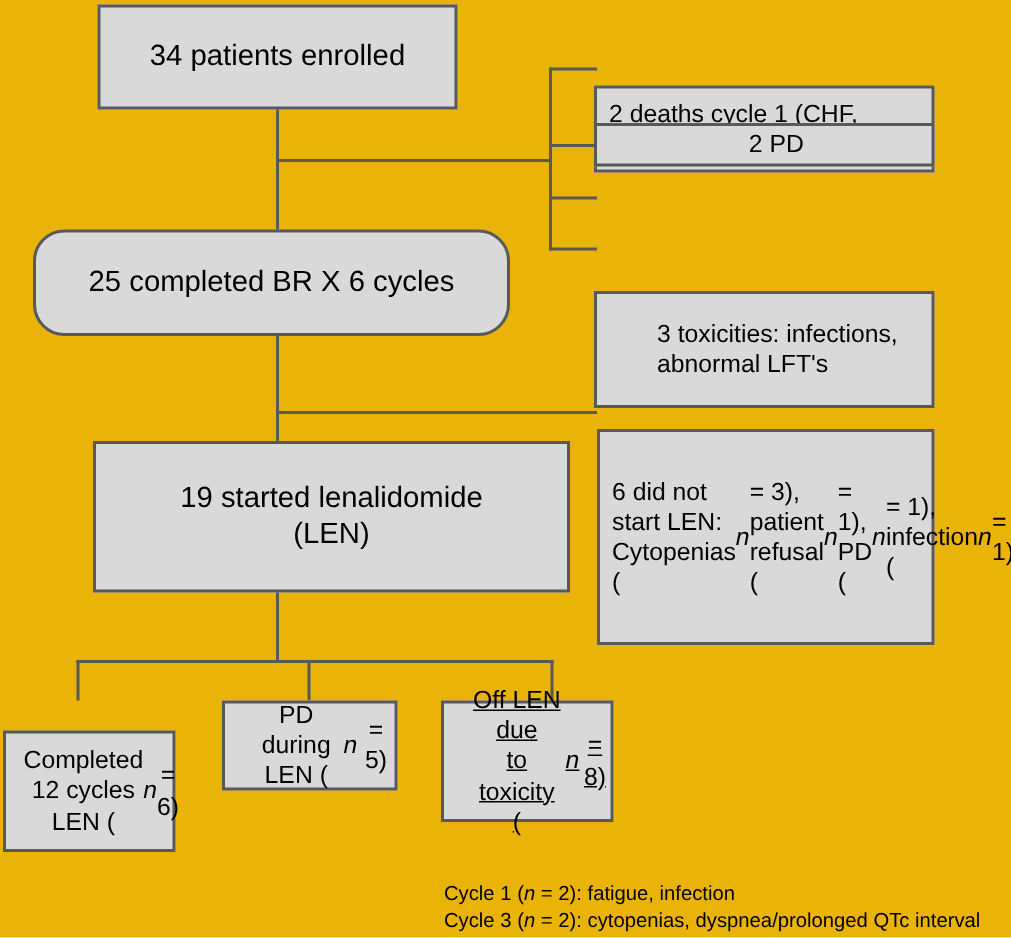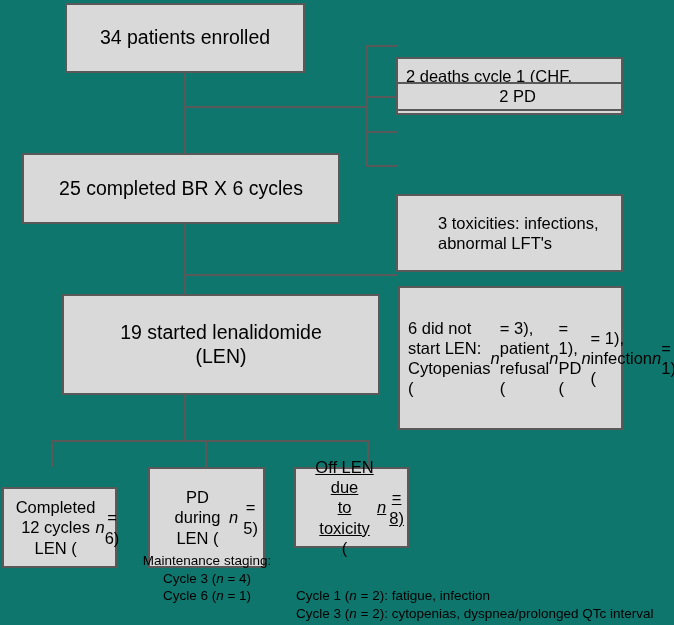--- a/index.html
+++ b/index.html
@@ -8,21 +8,21 @@
     background: #ffffff;
   }
   body {
     font-family: "Liberation Sans", sans-serif;
     color: #000000;
   }
   #canvas {
     position: relative;
     width: 674px;
     height: 625px;
-    background: #0f766e;
+    background: #eab308;
     overflow: hidden;
   }
   .box {
     position: absolute;
     box-sizing: border-box;
     background: #d9d9d9;
     border: 2px solid #595959;
     display: flex;
     align-items: center;
     justify-content: center;
@@ -78,21 +78,21 @@
 
   <div class="box left-align fs17" style="left:396px; top:16px; width:227px; height:58px;">2 deaths cycle 1 (CHF,
 pneumonia)</div>
 
   <div class="box fs17" style="left:396px; top:82px; width:227px; height:29px;">2 PD</div>
 
 
   <div class="box left-align fs17" style="left:396px; top:153px; width:227px; height:78px;padding-left:40px;">3 toxicities: infections,
 abnormal LFT's</div>
 
-  <div class="box fs20" style="left:22px; top:153px; width:318px; height:71px;">25 completed BR X 6 cycles</div>
+  <div class="box fs20" style="left:22px; top:153px; width:318px; height:71px;border-radius:21px;">25 completed BR X 6 cycles</div>
 
   <div class="line vline" style="left:184px; top:224px; width:2px; height:70px;"></div>
 
   <div class="line hline" style="left:184px; top:274px; width:214px; height:2px;"></div>
 
   <div class="box left-align fs17" style="left:398px; top:245px; width:225px; height:144px;">6 did not start LEN:
 Cytopenias (<i>n</i> = 3), patient
 refusal (<i>n</i> = 1), PD (<i>n</i> = 1),
 infection (<i>n</i> = 1)</div>
 
@@ -104,29 +104,26 @@
   <div class="line hline" style="left:51px; top:440px; width:318px; height:2px;"></div>
 
   <div class="line vline" style="left:51px; top:440px; width:2px; height:27px;"></div>
   <div class="line vline" style="left:205px; top:440px; width:2px; height:27px;"></div>
   <div class="line vline" style="left:367px; top:440px; width:2px; height:27px;"></div>
 
   <div class="box fs17" style="left:2px; top:487px; width:115px; height:81px;">Completed
 12 cycles
 LEN (<i>n</i> = 6)</div>
 
-  <div class="box fs17" style="left:148px; top:467px; width:117px; height:101px;">PD during
+  <div class="box fs17" style="left:148px; top:467px; width:117px; height:60px;">PD during
 LEN (<i>n</i> = 5)</div>
 
   <div class="box fs17" style="left:294px; top:467px; width:115px; height:81px;text-decoration:underline;">Off LEN due
 to toxicity
 (<i>n</i> = 8)</div>
 
-  <div class="note centered fs14" style="left:137px; top:552px; width:140px;">Maintenance staging:
-Cycle 3 (<i>n</i> = 4)
-Cycle 6 (<i>n</i> = 1)</div>
 
   <div class="note left fs14" style="left:296px; top:552px; width:376px;margin-top:35px;">Cycle 1 (<i>n</i> = 2): fatigue, infection
 Cycle 3 (<i>n</i> = 2): cytopenias, dyspnea/prolonged QTc interval
 Cycle 5 (<i>n</i> = 3): panniculitis, rash, DVT
 Cycle 11 (<i>n</i> = 1): neutropenia</div>
 
 </div>
 
 </body></html>

